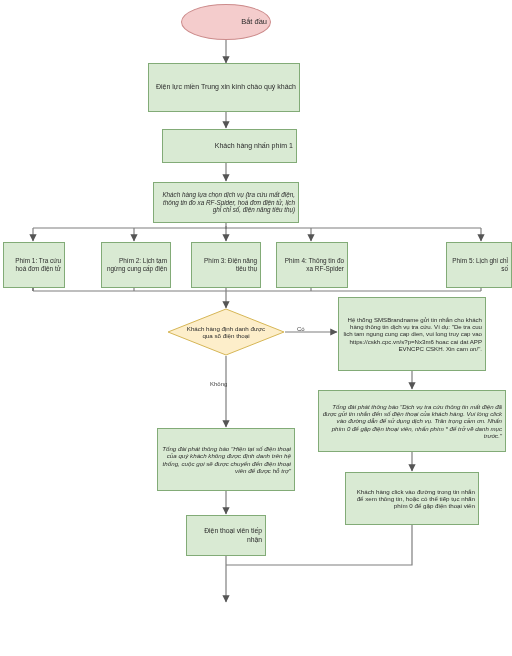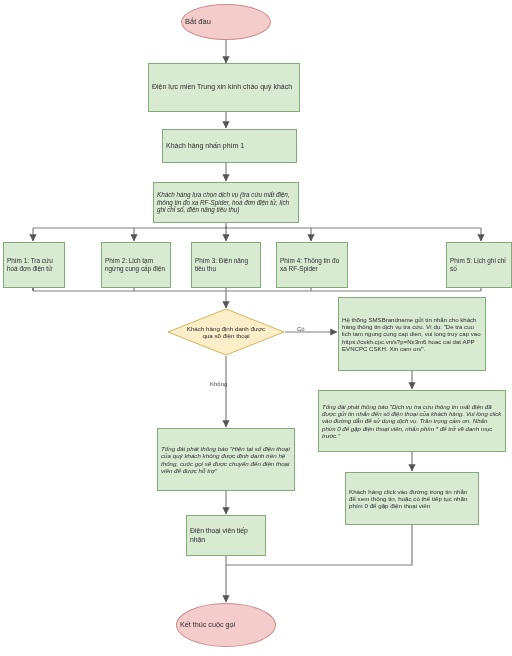--- a/index.html
+++ b/index.html
@@ -23,21 +23,21 @@
     top: 0;
     width: 512px;
     height: 656px;
   }
   .node {
     position: absolute;
     box-sizing: border-box;
     display: flex;
     align-items: center;
     justify-content: center;
-    text-align: left;
+    text-align: right;
     color: #2b2b2b;
     z-index: 2;
   }
   .node .txt {
     display: block;
     width: 100%;
     padding: 0 3px;
     line-height: 1.18;
     white-space: pre-line;
   }
@@ -206,17 +206,14 @@
   </div>
 
   <div class="node process italic" style="left:157px; top:428px; width:138px; height:63px; font-size:6.2px;">
     <span class="txt">Tổng đài phát thông báo "Hiện tại số điện thoại của quý khách không được định danh trên hệ thống, cuộc gọi sẽ được chuyển đến điện thoại viên để được hỗ trợ"</span>
   </div>
 
   <div class="node process" style="left:186px; top:515px; width:80px; height:41px; font-size:6.8px;">
     <span class="txt">Điện thoại viên tiếp nhận</span>
   </div>
 
-  <div class="node terminator" style="left:176px; top:603px; width:100px; height:44px; font-size:7.2px;">
-    <span class="txt">Kết thúc cuộc gọi</span>
-  </div>
 
 </div>
 
 </body></html>

